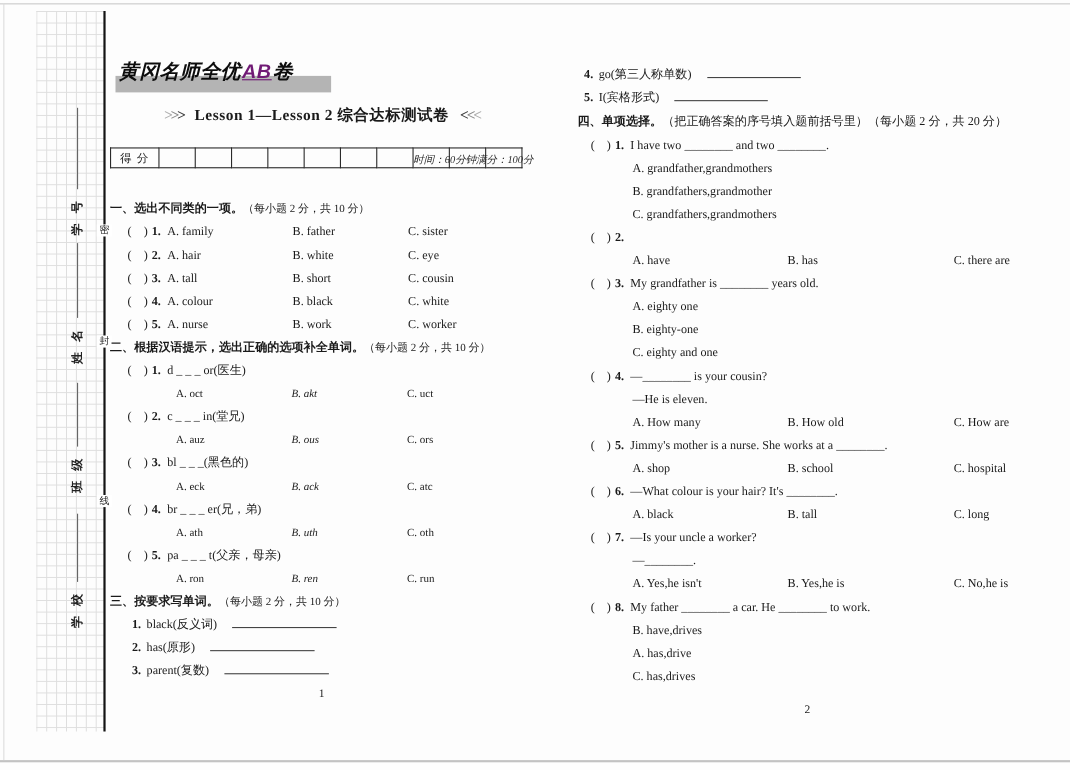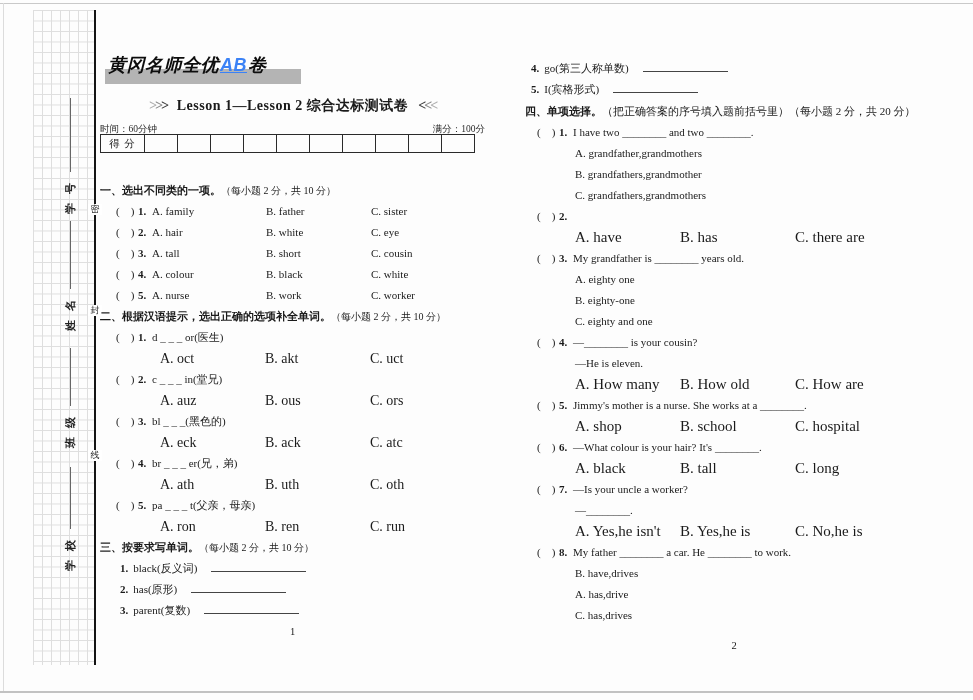--- a/index.html
+++ b/index.html
@@ -48,76 +48,76 @@
 
   
   .page-left { position:absolute; left:100px; top:52px; width:385px; }
   .logo-wrap { position:relative; height:38px; }
   .logo-bar  { position:absolute; left:5px; top:17px; width:196px; height:15px; background:#b4b4b4; }
   .logo-text {
     position:absolute; left:8px; top:1px;
     font-family:"Liberation Sans", sans-serif; font-weight:bold; font-style:italic;
     font-size:18px; letter-spacing:0.5px; color:#0d0d0d; white-space:nowrap;
   }
-  .logo-ab { color:#3b82f6; padding:0 1px;text-decoration:underline; }
+  .logo-ab { color:#701a75; padding:0 1px;text-decoration:underline; }
   .edition {
     position:absolute; right:0; top:12px;
     font-family:"Liberation Sans", sans-serif; font-weight:bold; font-size:12.5px;
     border-bottom:1px solid #888; padding-bottom:3px; padding-left:14px;
   }
   .paper-title { position:absolute; left:0; top:44px; width:100%; text-align:center; white-space:nowrap; }
   .paper-title .ttl { font-weight:bold; font-size:14px; letter-spacing:0.5px; }
   .ch { font-weight:bold; font-style:italic; font-size:14px; letter-spacing:-2px; }
   .chl1,.chr3 { color:#aeaeae; } .chl2,.chr2 { color:#8a8a8a; } .chl3,.chr1 { color:#3c3c3c; }
   .ch-left  { margin-right:10px; } .ch-right { margin-left:10px; }
   .meta-row {
-    position:absolute; left:0; top:71px; width:100%;
-    display:flex; justify-content:space-between; font-size:9.5px; color:#2a2a2a;
+    position:absolute; left:0; top:87px; width:100%;
+    display:flex; justify-content:flex-end; font-size:9.5px; color:#2a2a2a;font-style:italic;
   }
   table.score { position:absolute; left:0; top:82px; width:375px; border-collapse:collapse; }
   table.score td {
     border:1px solid #2a2a2a; height:18px; text-align:center;
     font-size:10.5px; letter-spacing:1px; padding:0;
   }
   table.score td.wide { width:44px; }
 
   .flow-left { position:absolute; left:0; top:128px; width:100%; }
   .sec-h { height:21px; line-height:21px; font-size:11px; font-weight:bold;
            font-family:"Liberation Sans", sans-serif; white-space:nowrap; }
   .sec-h .pts { font-weight:normal; font-size:10px; font-family:"Liberation Serif", serif;text-align:right; }
 
   .qrow { display:flex; height:21px; line-height:21px; font-size:11px; }
   .qrow .br { white-space:pre; width:22px; margin-left:16px; }
   .qrow .no { width:14px; font-weight:bold; }
   .qrow .colA { width:114px; } .qrow .colB { width:105px; } .qrow .colC { flex:1; }
   .qrow .stem { white-space:pre; }
 
-  .optrow { display:flex; height:21px; line-height:21px; font-size:14px; padding-left:60px; }
-  .optrow .colA { width:105px; } .optrow .colB { width:105px; } .optrow .colC { flex:1; }
+  .optrow { display:flex; height:21px; line-height:21px; font-size:10px; padding-left:60px; }
+  .optrow .colA { width:105px; } .optrow .colB { width:105px;font-style:italic; } .optrow .colC { flex:1; }
 
   .wrow { height:21px; line-height:21px; font-size:11px; padding-left:20px; }
   .wrow .no { font-weight:bold; margin-right:5px; }
   .blank { display:inline-block; width:95px; border-bottom:1px solid #444; height:11px; margin-left:14px; }
 
   .pgnum { text-align:center; font-size:10.5px; margin-top:5px; }
 
   
   .page-right { position:absolute; left:525px; top:58px; width:418px; }
   .page-right .wrow { padding-left:6px; }
   .page-right .blank { width:85px; }
   .sec-h4 { height:22px; line-height:22px; font-size:11px; font-weight:bold;
             font-family:"Liberation Sans", sans-serif; white-space:nowrap; }
   .sec-h4 .note { font-weight:normal; font-size:11px; font-family:"Liberation Serif", serif; }
   .qrowR { display:flex; height:21px; line-height:21px; font-size:11px; }
   .qrowR .br { white-space:pre; width:22px; margin-left:12px; }
   .qrowR .no { width:14px; font-weight:bold; }
   .qrowR .stem { white-space:pre; flex:1; }
   .optstack { height:21px; line-height:21px; font-size:11px; padding-left:50px; }
   .qline2   { height:21px; line-height:21px; font-size:11px; padding-left:50px; }
-  .optrow3 { display:flex; height:21px; line-height:21px; font-size:15px; padding-left:50px; }
+  .optrow3 { display:flex; height:21px; line-height:21px; font-size:11px; padding-left:50px;gap:36px; }
   .optrow3 .colA { width:105px; } .optrow3 .colB { width:115px; } .optrow3 .colC { flex:1; }
   .pgnum-r { text-align:center; font-size:10.5px; margin-top:14px; }
 </style>
 </head>
 <body>
 
 <div class="hairline-top"></div>
 <div class="hairline-bottom"></div>
 <div class="hairline-left"></div>
 

